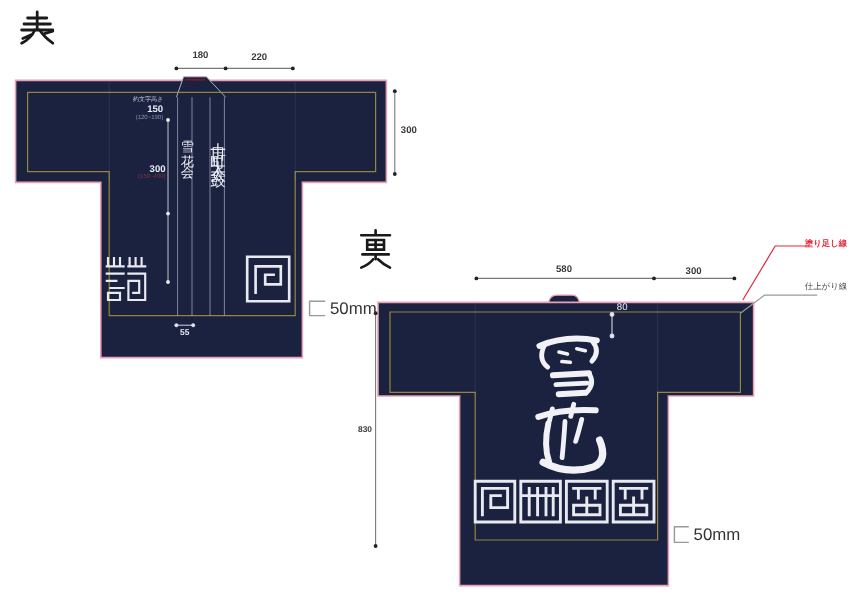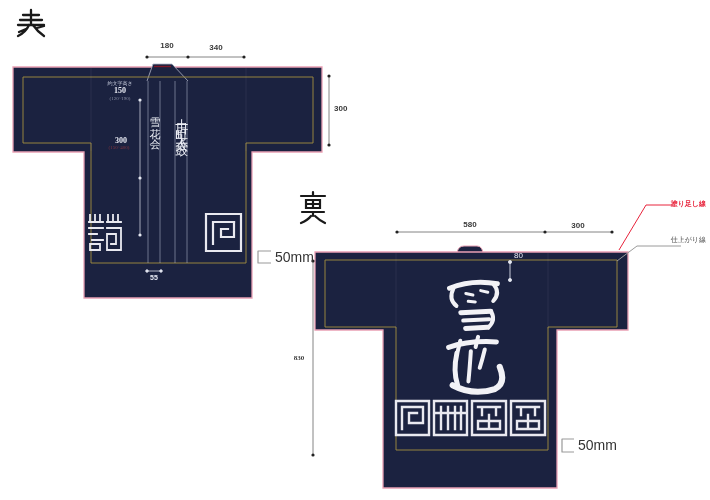--- a/index.html
+++ b/index.html
@@ -2,21 +2,21 @@
 <html><head>
 <meta charset="utf-8">
 <style>
   html,body{margin:0;padding:0;background:#fff;}
   .canvas{position:relative;width:710px;height:500px;background:#ffffff;overflow:hidden;
           font-family:"Liberation Sans",sans-serif;}
   .gfx{position:absolute;left:0;top:0;}
   .lbl{position:absolute;color:#333;line-height:1.1;white-space:nowrap;}
   .dim{font-size:8px;font-weight:bold;color:#3a3a3a;}
   .dim-c{text-align:center;}
-  .dim-r{text-align:center;font-family:Liberation Serif, serif;}
+  .dim-r{text-align:right;}
   .w{color:#e9ebf4;}
   .tiny{font-size:5px;color:#c9cede;}
   .range{font-size:5px;color:#8b90a6;font-weight:normal;}
   .range-red{font-size:5px;color:#81343f;font-weight:normal;}
   .mm{font-size:14px;color:#333;}
   .ann{font-size:7px;font-weight:bold;text-align:right;}
   .ann-red{color:#e8243c;}
   .ann-gray{color:#444;font-weight:normal;}
   .vtext{writing-mode:vertical-rl;text-orientation:upright;color:#eef0f7;}
   .lapel-r{font-size:13px;letter-spacing:5px;}
@@ -168,21 +168,21 @@
       <path d="M302,212 H324 M313,212 V216"></path>
       <path d="M311,216 Q308,220 301,223 M315,216 Q319,220 325,223"></path>
     </g>
   </svg>
 
   <span class="ghost" style="left:16px;top:6px;font-size:30px;">表</span>
   <span class="ghost" style="left:296px;top:190px;font-size:30px;">裏</span>
   <span class="ghost" style="left:445px;top:280px;font-size:50px;">雪花</span>
 
   <div class="lbl dim dim-c" style="left:155px;top:42px;width:24px;">180</div>
-  <div class="lbl dim dim-c" style="left:204px;top:44px;width:24px;">340</div>
+  <div class="lbl dim dim-c" style="left:204px;top:44px;width:24px;">220</div>
   <div class="lbl dim" style="left:334px;top:105px;">300</div>
 
   <div class="lbl tiny dim-r" style="left:104px;top:81px;width:32px;">約文字高さ</div>
   <div class="lbl dim w dim-r" style="left:104px;top:87px;width:32px;">150</div>
   <div class="lbl range dim-r" style="left:104px;top:96px;width:32px;">(120~190)</div>
   <div class="lbl dim w dim-r" style="left:104px;top:137px;width:34px;">300</div>
   <div class="lbl range-red dim-r" style="left:100px;top:145px;width:38px;">(150~400)</div>
 
   <div class="lbl vtext lapel-r" style="left:174px;top:108px;height:120px;">十日町大太鼓</div>
   <div class="lbl vtext lapel-l" style="left:149px;top:108px;height:72px;">雪花会</div>

